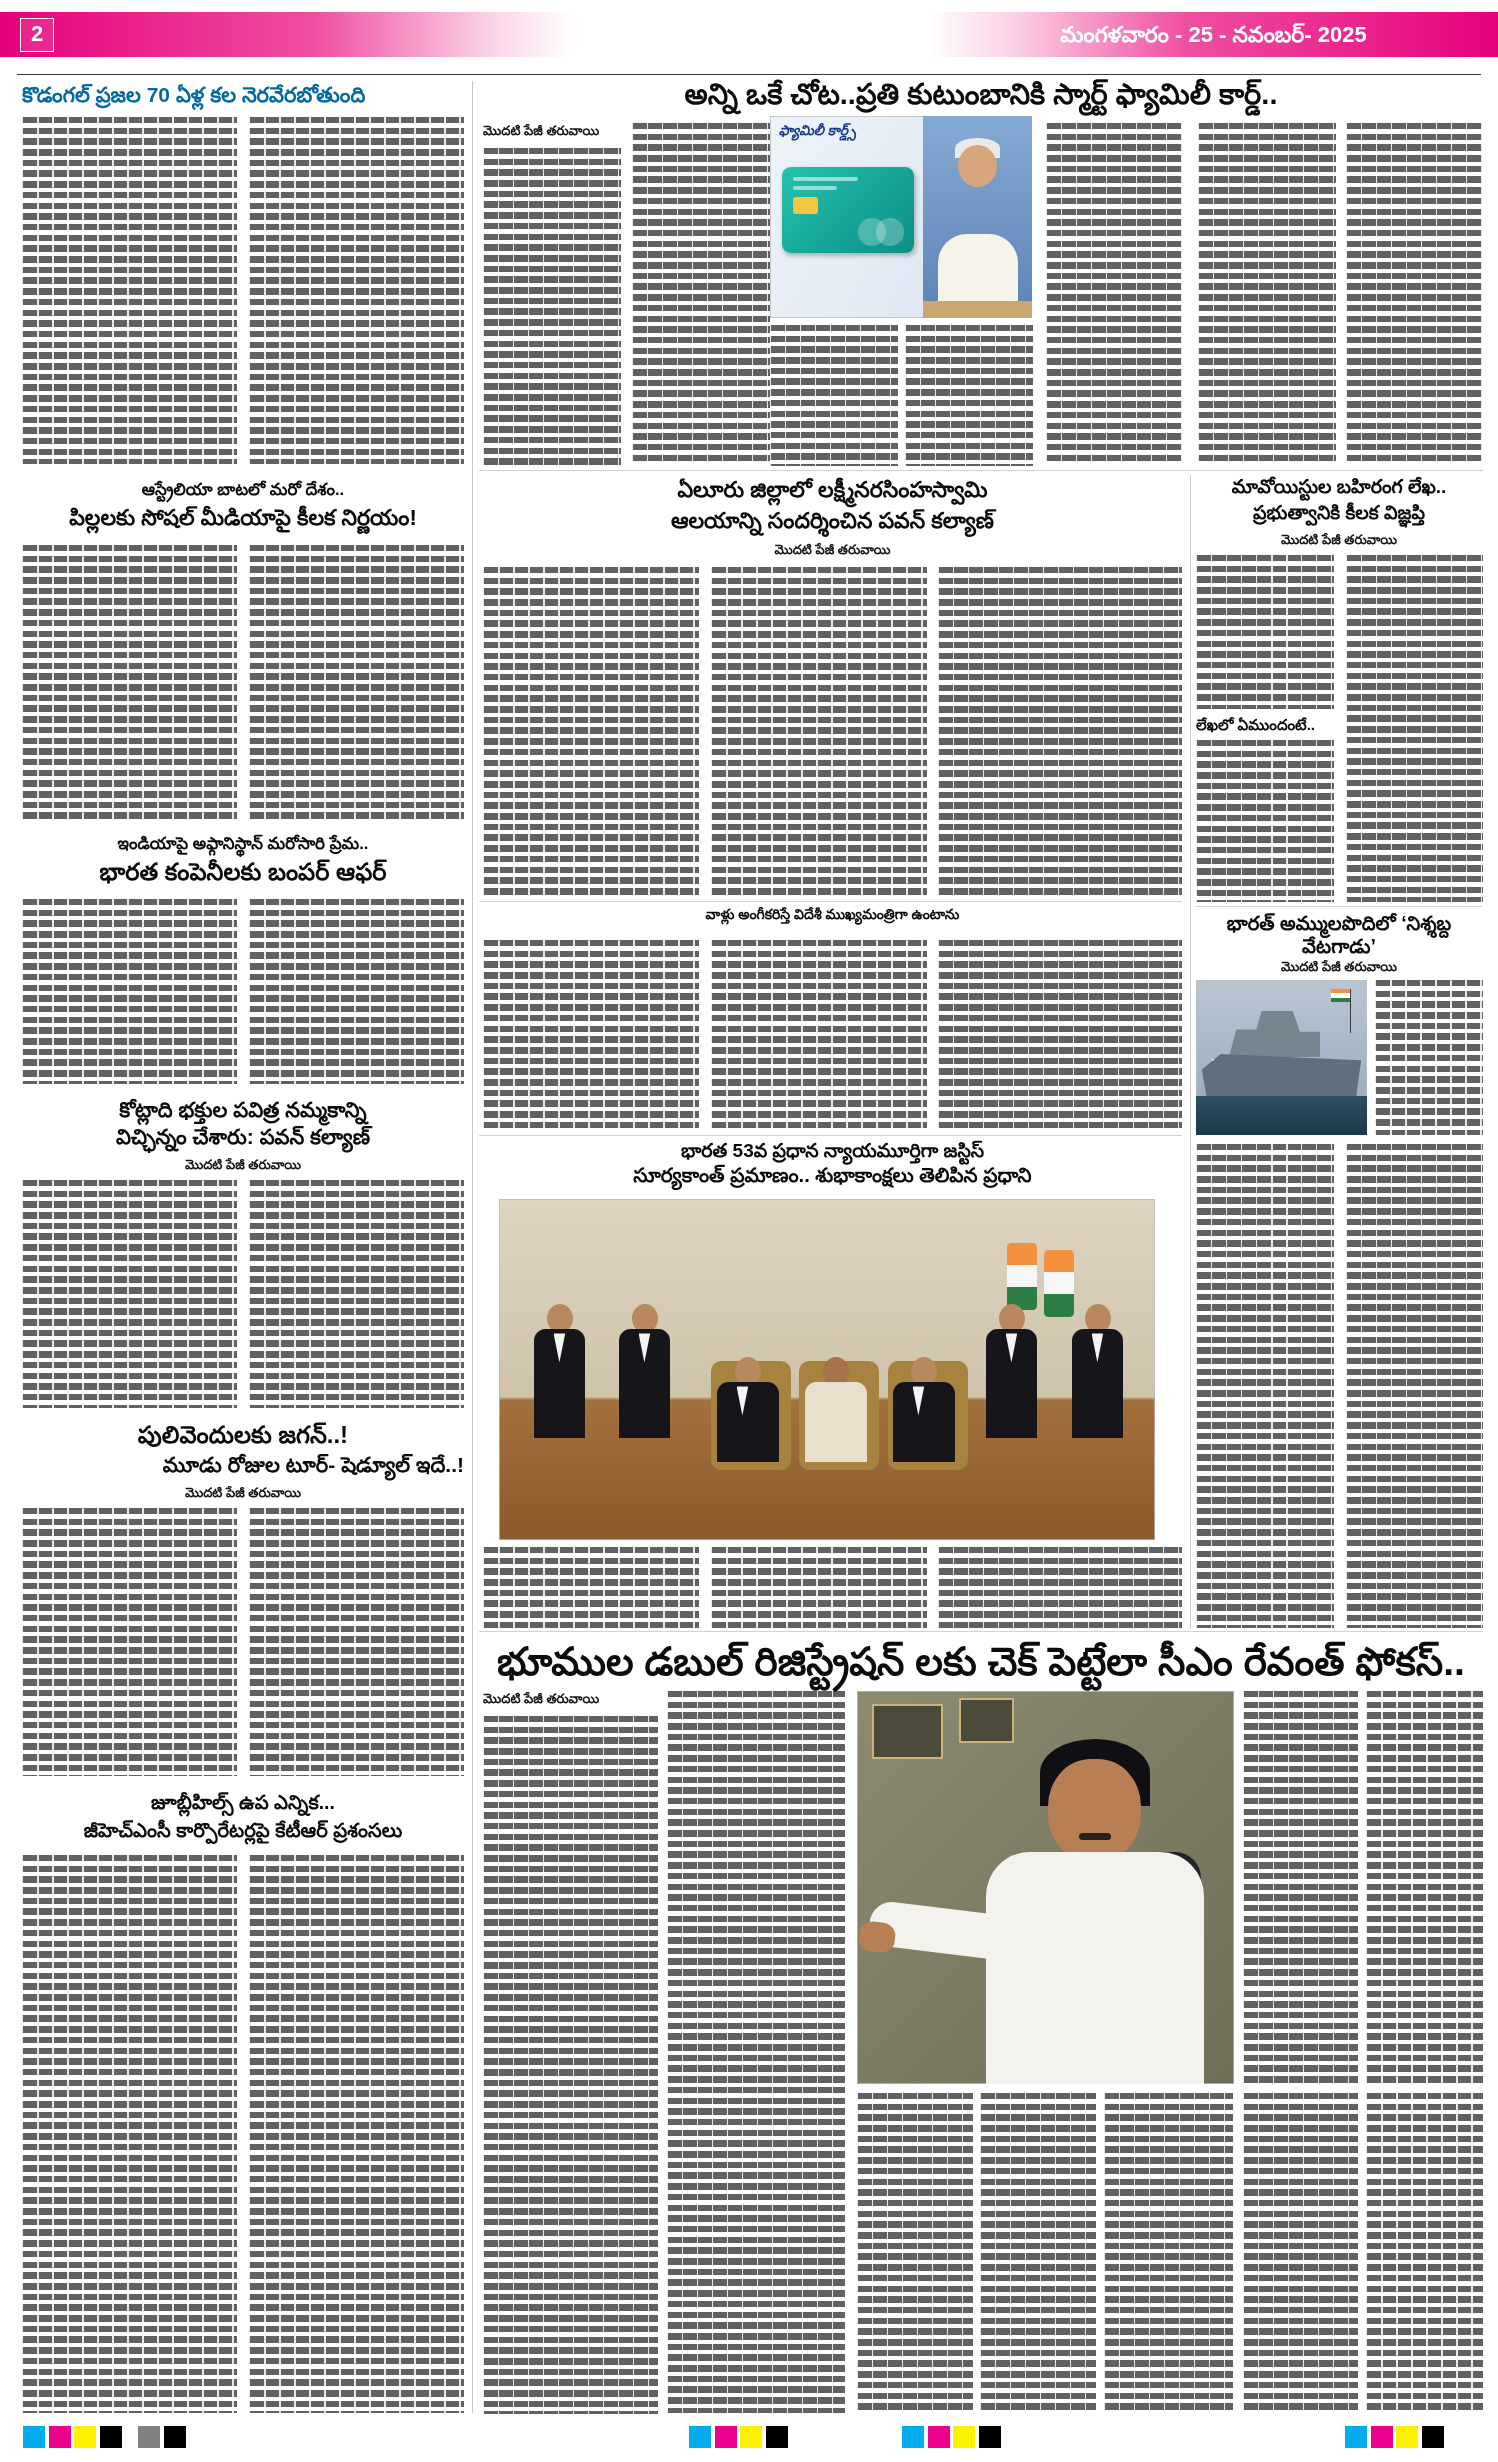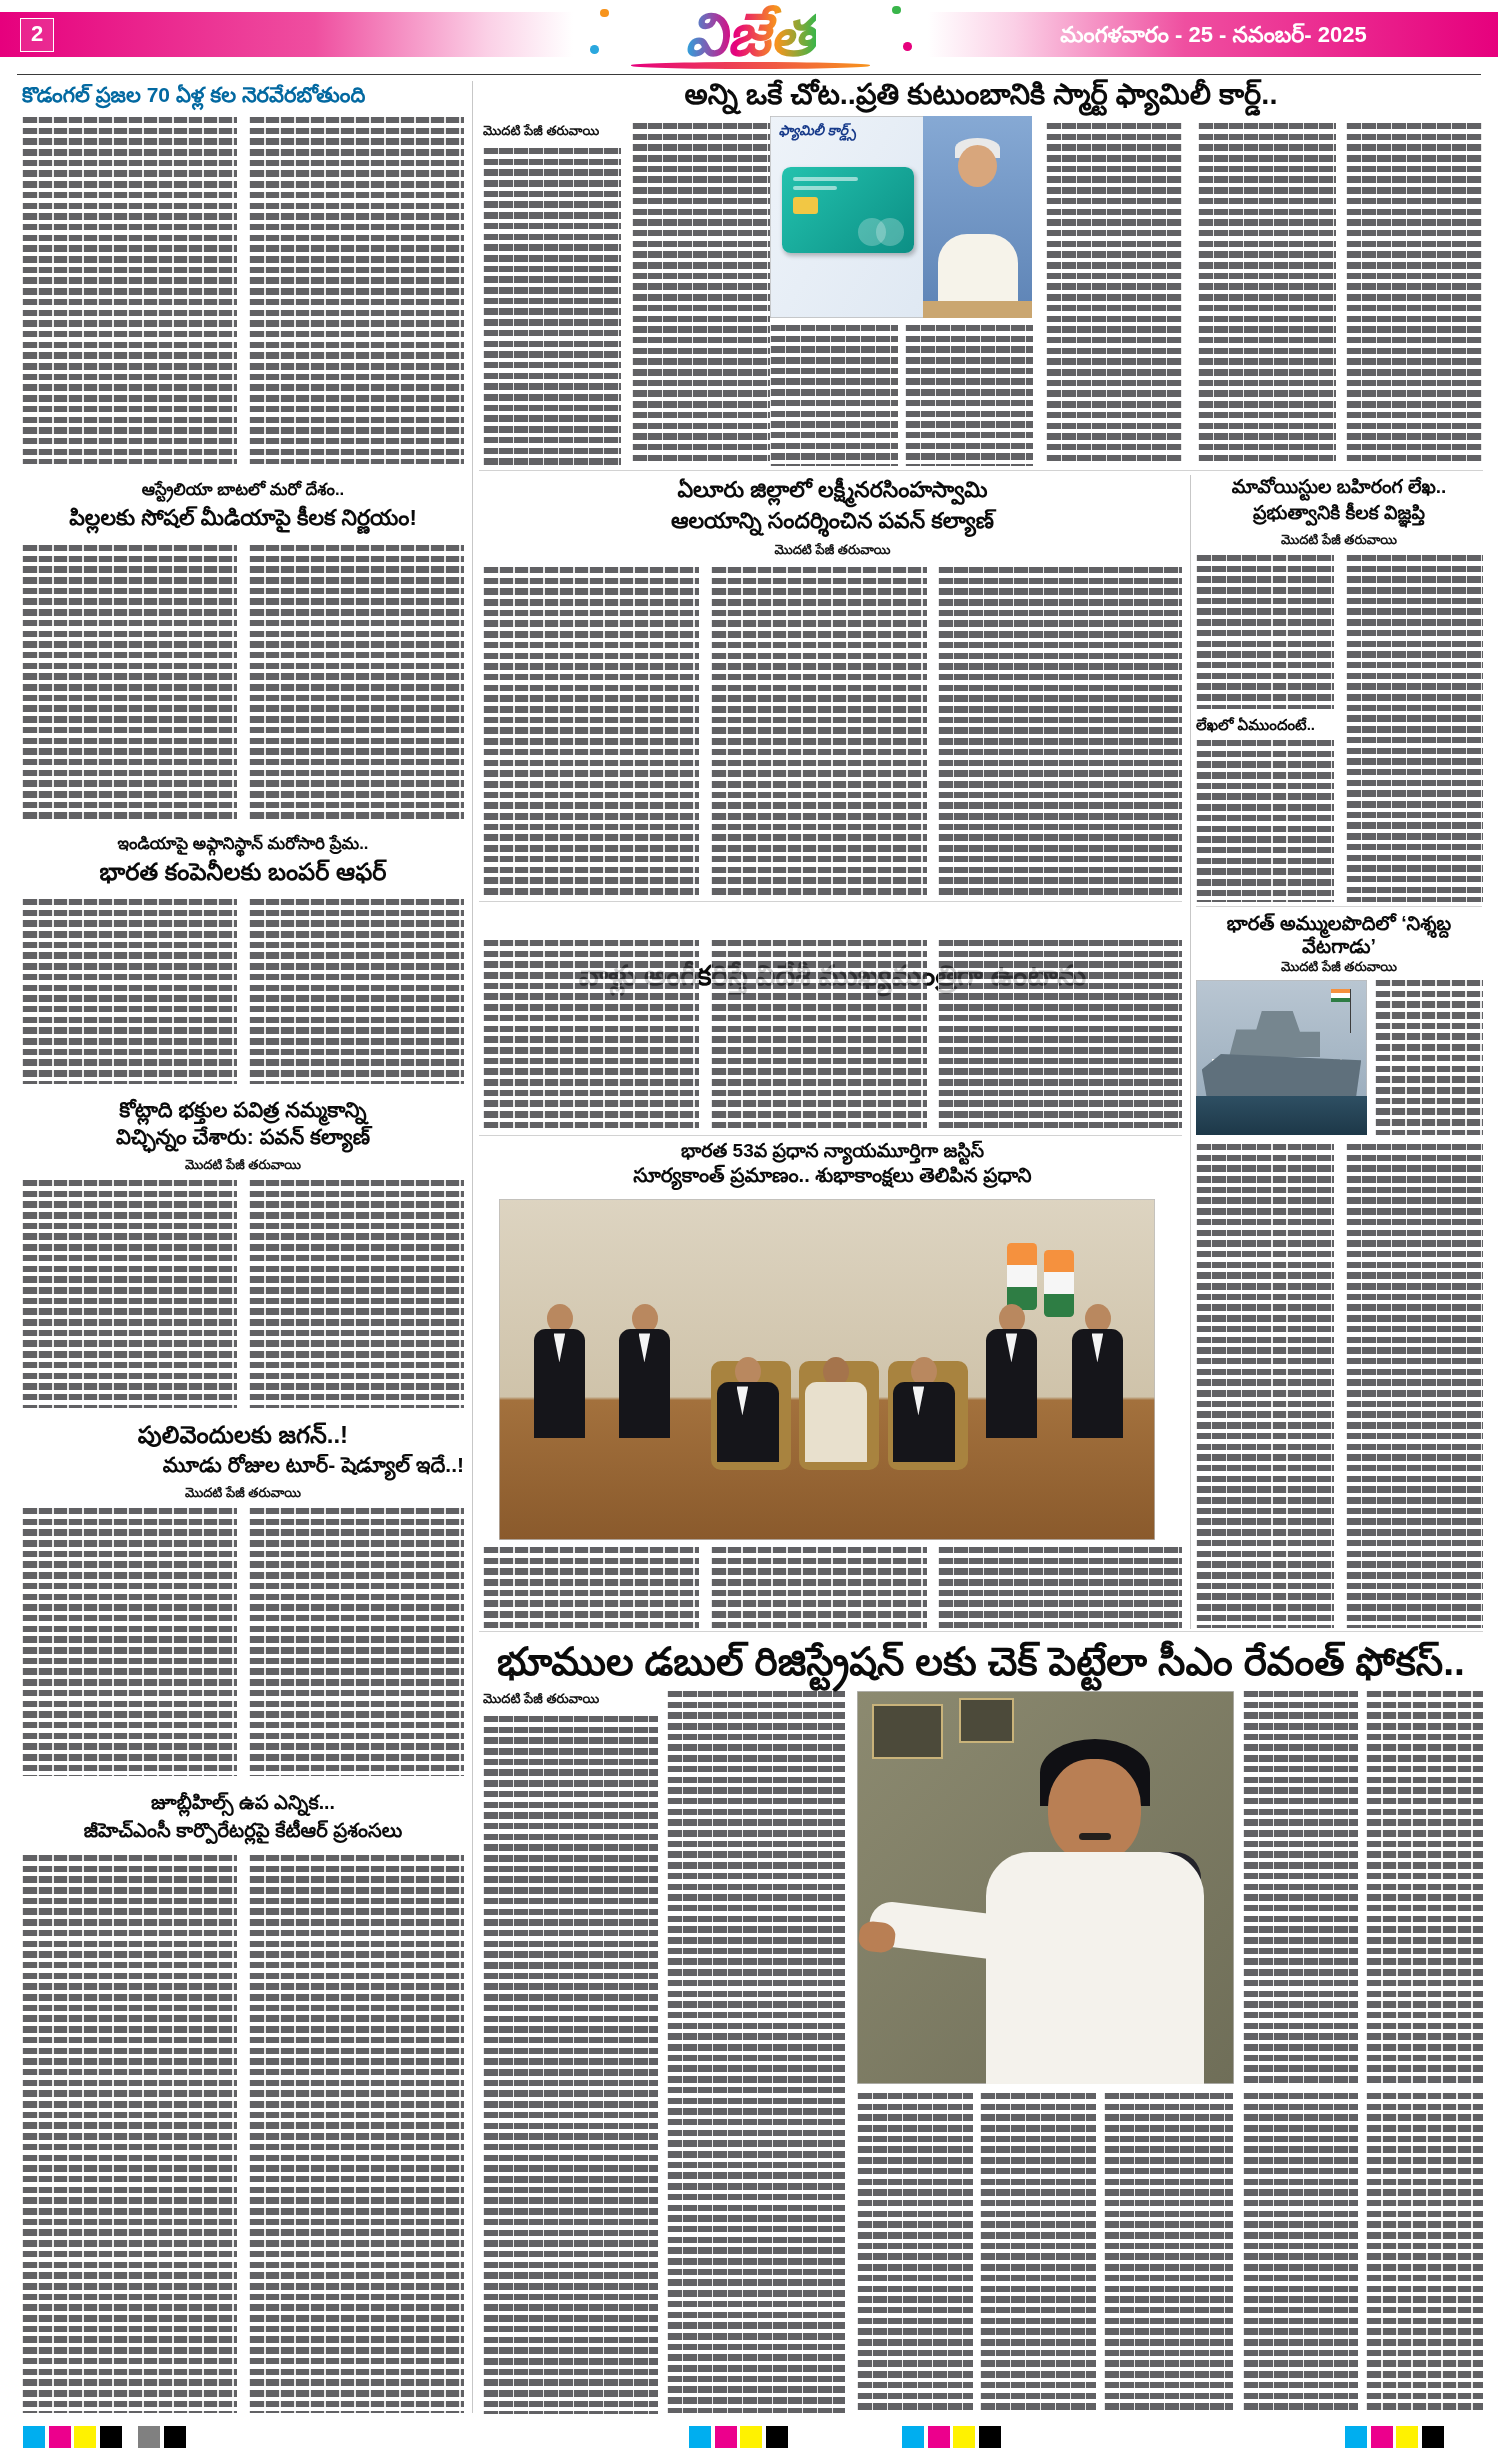--- a/index.html
+++ b/index.html
@@ -106,28 +106,20 @@
   .sq{display:inline-block;width:22px;height:22px;margin-right:3.6px;}
 </style>
 </head>
 <body>
 
 <div class="page">
 
   <div class="abs hdr-bar-left"></div>
   <div class="abs hdr-bar-right"></div>
   <div class="abs pagenum">2</div>
-  <div class="abs masthead">
-    <span class="masthead-text">విజేత</span>
-    <span class="abs m-swoosh"></span>
-    <span class="abs m-dot" style="left:20px;top:8.7px;background:#f7941d;"></span>
-    <span class="abs m-dot" style="left:312px;top:5.8px;background:#39b54a;"></span>
-    <span class="abs m-dot" style="left:323px;top:42px;background:#e6007d;"></span>
-    <span class="abs m-dot" style="left:10px;top:45px;background:#2aa7de;"></span>
-  </div>
   <div class="abs date-line">మంగళవారం - 25 - నవంబర్- 2025</div>
   <div class="abs hdr-rule"></div>
 
   <div class="abs vrule" style="left:472px;top:81px;height:2332px;"></div>
   <div class="abs vrule" style="left:1190px;top:475px;height:1154px;"></div>
   <div class="abs hrule" style="left:479px;top:470px;width:1004px;"></div>
   <div class="abs hrule" style="left:479px;top:901px;width:703px;"></div>
   <div class="abs hrule" style="left:479px;top:1135px;width:703px;"></div>
   <div class="abs hrule" style="left:1196px;top:906px;width:286px;"></div>
   <div class="abs hrule" style="left:479px;top:1631px;width:1004px;"></div>
@@ -191,21 +183,21 @@
   <div class="abs tx" style="left:1198px;top:123px;width:138px;height:342px;"></div>
   <div class="abs tx" style="left:1346px;top:123px;width:136px;height:342px;"></div>
 
   <div class="abs hl" style="left:479px;top:477px;width:707px;font-size:22px;">ఏలూరు జిల్లాలో లక్ష్మీనరసింహస్వామి</div>
   <div class="abs hl" style="left:479px;top:508px;width:707px;font-size:22px;">ఆలయాన్ని సందర్శించిన పవన్ కల్యాణ్</div>
   <div class="abs byline c" style="left:479px;top:542px;width:707px;">మొదటి పేజీ తరువాయి</div>
   <div class="abs tx" style="left:483px;top:567px;width:216px;height:331px;"></div>
   <div class="abs tx" style="left:711px;top:567px;width:216px;height:331px;"></div>
   <div class="abs tx" style="left:938px;top:567px;width:244px;height:331px;"></div>
 
-  <div class="abs hl" style="left:479px;top:960px;width:707px;font-size:28px;">వాళ్లు అంగీకరిస్తే విదేశీ ముఖ్యమంత్రిగా ఉంటాను</div>
+  <div class="abs hl" style="left:479px;top:906px;width:707px;font-size:14px;">వాళ్లు అంగీకరిస్తే విదేశీ ముఖ్యమంత్రిగా ఉంటాను</div>
   <div class="abs tx" style="left:483px;top:940px;width:216px;height:191px;"></div>
   <div class="abs tx" style="left:711px;top:940px;width:216px;height:191px;"></div>
   <div class="abs tx" style="left:938px;top:940px;width:244px;height:191px;"></div>
 
   <div class="abs hl" style="left:479px;top:1140px;width:707px;font-size:19px;">భారత 53వ ప్రధాన న్యాయమూర్తిగా జస్టిస్</div>
   <div class="abs hl" style="left:479px;top:1164px;width:707px;font-size:20px;">సూర్యకాంత్ ప్రమాణం.. శుభాకాంక్షలు తెలిపిన ప్రధాని</div>
 
   <div class="abs photo cji" style="left:499px;top:1199px;width:656px;height:341px;">
     <div class="flagdrape" style="left:508px;top:44px;"></div>
     <div class="flagdrape" style="left:545px;top:51px;"></div>

